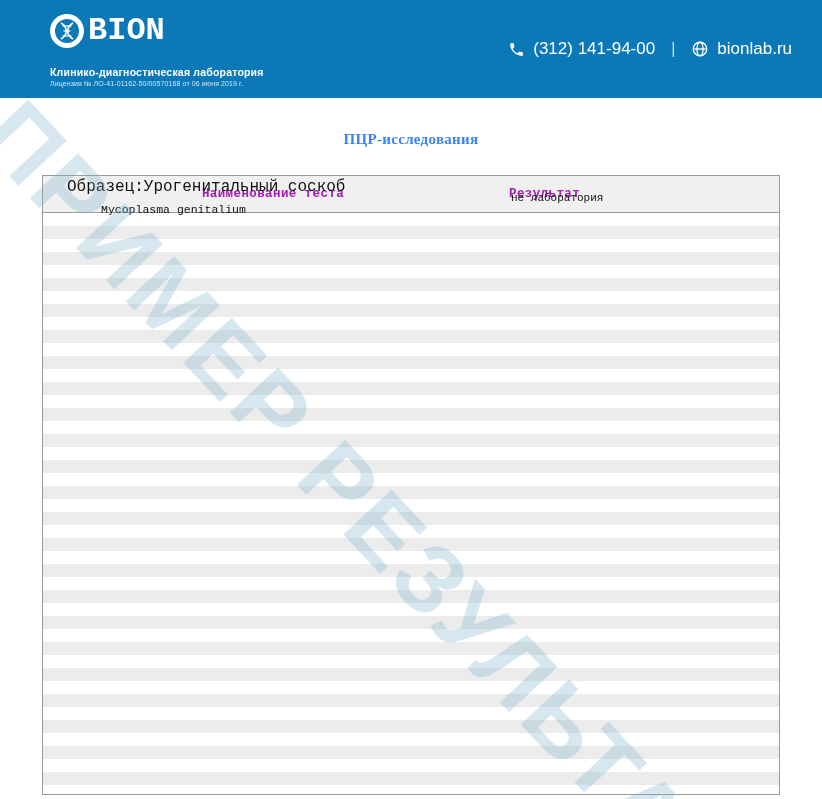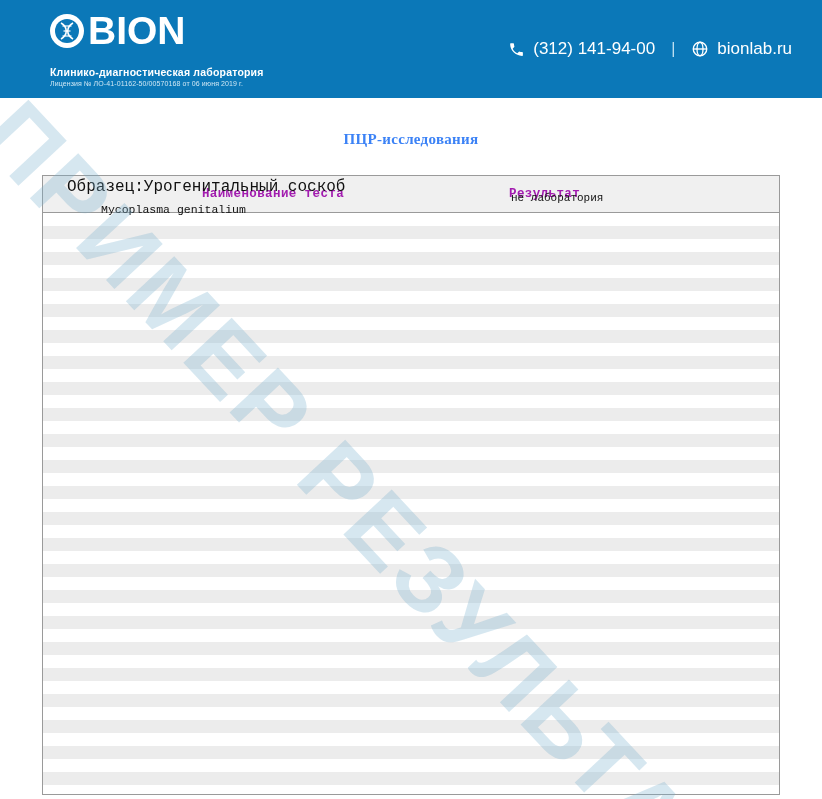--- a/index.html
+++ b/index.html
@@ -48,25 +48,25 @@
     border-radius: 50%;
     background: #ffffff;
     display: flex;
     align-items: center;
     justify-content: center;
     margin-right: 4px;
   }
   .logo-mark svg { display: block; }
   .logo-word {
     color: #ffffff;
-    font-size: 39px;
+    font-size: 32px;
     font-weight: bold;
     letter-spacing: 0px;
     line-height: 38px;
-    font-family: Liberation Sans, sans-serif;
+    font-family: Liberation Mono, monospace;
   }
   .logo-sub1 {
     color: #ffffff;
     font-size: 10.5px;
     font-weight: bold;
     margin-top: 16px;
     letter-spacing: 0.2px;
   }
   .logo-sub2 {
     color: #cfe7f4;

